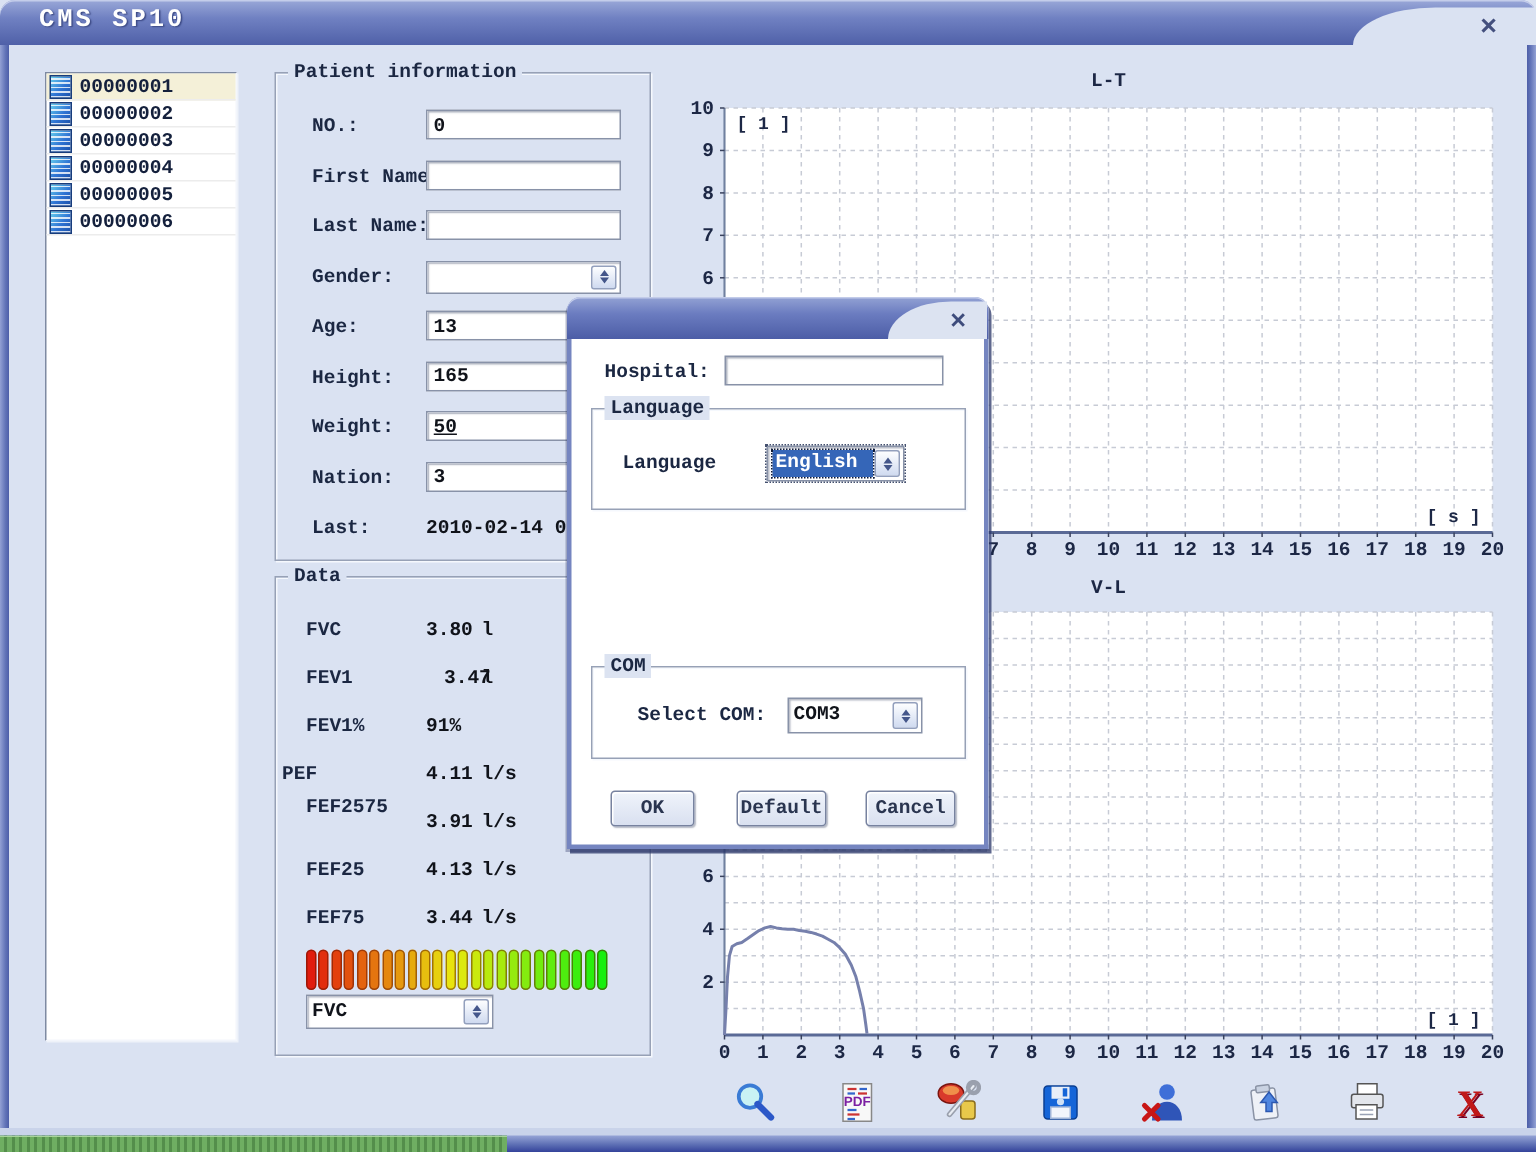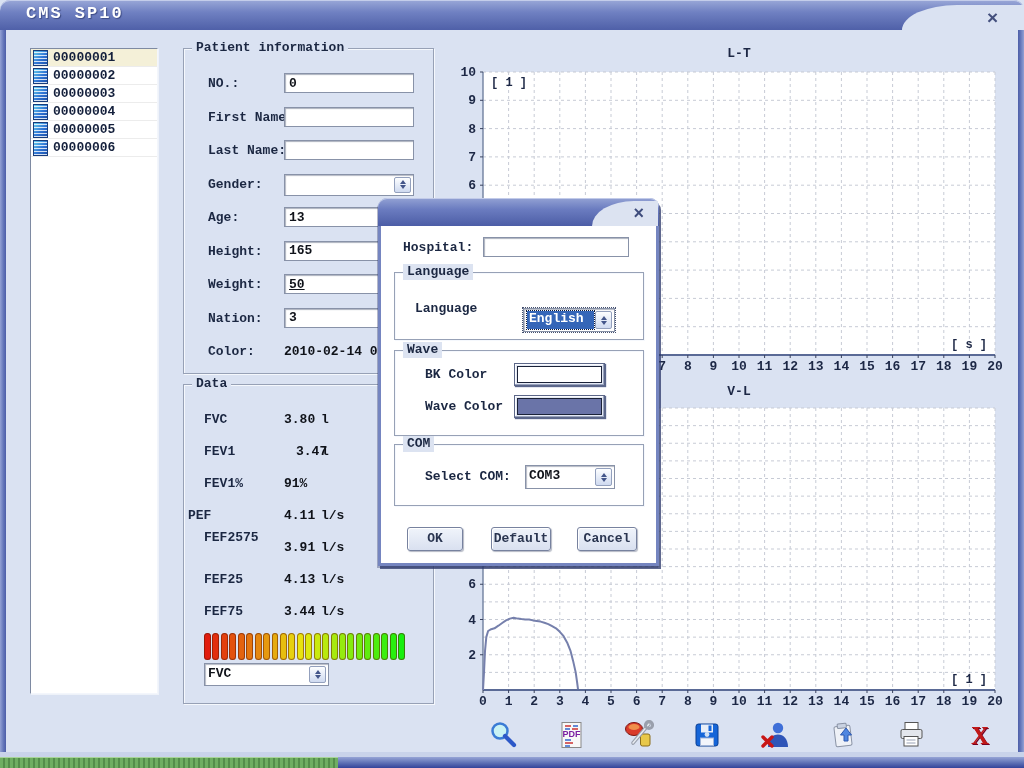--- a/index.html
+++ b/index.html
@@ -359,21 +359,21 @@
           </span>
         </div>
         <span class="flabel" style="left: 24px; top: 161px;">Age:</span>
         <input class="tb" value="13" style="left: 100px; top: 158px; width: 130px; height: 20px;">
         <span class="flabel" style="left: 24px; top: 194.5px;">Height:</span>
         <input class="tb" value="165" style="left: 100px; top: 191.5px; width: 130px; height: 20px;">
         <span class="flabel" style="left: 24px; top: 228px;">Weight:</span>
         <input class="tb" value="50" style="left: 100px; top: 225px; width: 130px; height: 20px; text-decoration: underline;">
         <span class="flabel" style="left: 24px; top: 261.5px;">Nation:</span>
         <input class="tb" value="3" style="left: 100px; top: 258.5px; width: 130px; height: 20px;">
-        <span class="flabel" style="left: 24px; top: 295px;">Color:</span>
+        <span class="flabel" style="left: 24px; top: 295px;">Last:</span>
         <span class="fvalue" style="left: 100px; top: 295px;">2010-02-14 05</span>
       </div>
   </div>
 
   <div class="groupbox" id="dataBox" style="left:183px;top:384px;width:249px;height:318px;">
     <span class="legend">Data</span>
     <div id="dataRows" style="position:absolute;inset:0;">
         <span class="flabel" style="left: 20px; top: 27px;">FVC</span>
         <span class="fvalue" style="left: 100px; top: 27px;">3.80</span>
         <span class="fvalue" style="left: 137px; top: 27px;">l</span>
@@ -488,40 +488,29 @@
     </div>
 
   <div class="dialog">
     <div class="dlg-body">
       <span class="flabel" style="left:22px;top:14px;">Hospital:</span>
       <input class="tb" style="left: 102px; top: 11px; width: 146px; height: 20px;" value="">
 
       <div class="groupbox" style="left:13px;top:46px;width:248px;height:66px;">
         <span class="legend">Language</span>
         <span class="flabel" style="left:20px;top:28px;">Language</span>
-        <div class="combo" style="left:128px;top:24px;width:92px;height:24px;outline:1px dotted #44506f;margin-top:11px;">
+        <div class="combo" style="left:116px;top:24px;width:92px;height:24px;outline:1px dotted #44506f;">
           <span class="val sel">English</span>
           <span class="spin">
               <i class="up"></i>
               <i class="dn"></i>
             </span>
         </div>
       </div>
 
-      <div class="groupbox" style="left:13px;top:124px;width:248px;height:84px;">
-        <span class="legend">Wave</span>
-        <span class="flabel" style="left:30px;top:16px;">BK Color</span>
-        <div class="swatch" style="left:119px;top:12px;">
-          <span class="fill" id="bkFill" style="background: rgb(255, 255, 255);"></span>
-        </div>
-        <span class="flabel" style="left:30px;top:48px;">Wave Color</span>
-        <div class="swatch" style="left:119px;top:44px;">
-          <span class="fill" id="waveFill" style="background: rgb(106, 116, 168);"></span>
-        </div>
-      </div>
 
       <div class="groupbox" style="left:13px;top:218px;width:248px;height:60px;">
         <span class="legend">COM</span>
         <span class="flabel" style="left:30px;top:24px;">Select COM:</span>
         <div class="combo" style="left:130px;top:20px;width:90px;height:24px;">
           <span class="val">COM3</span>
           <span class="spin">
               <i class="up"></i>
               <i class="dn"></i>
             </span>

